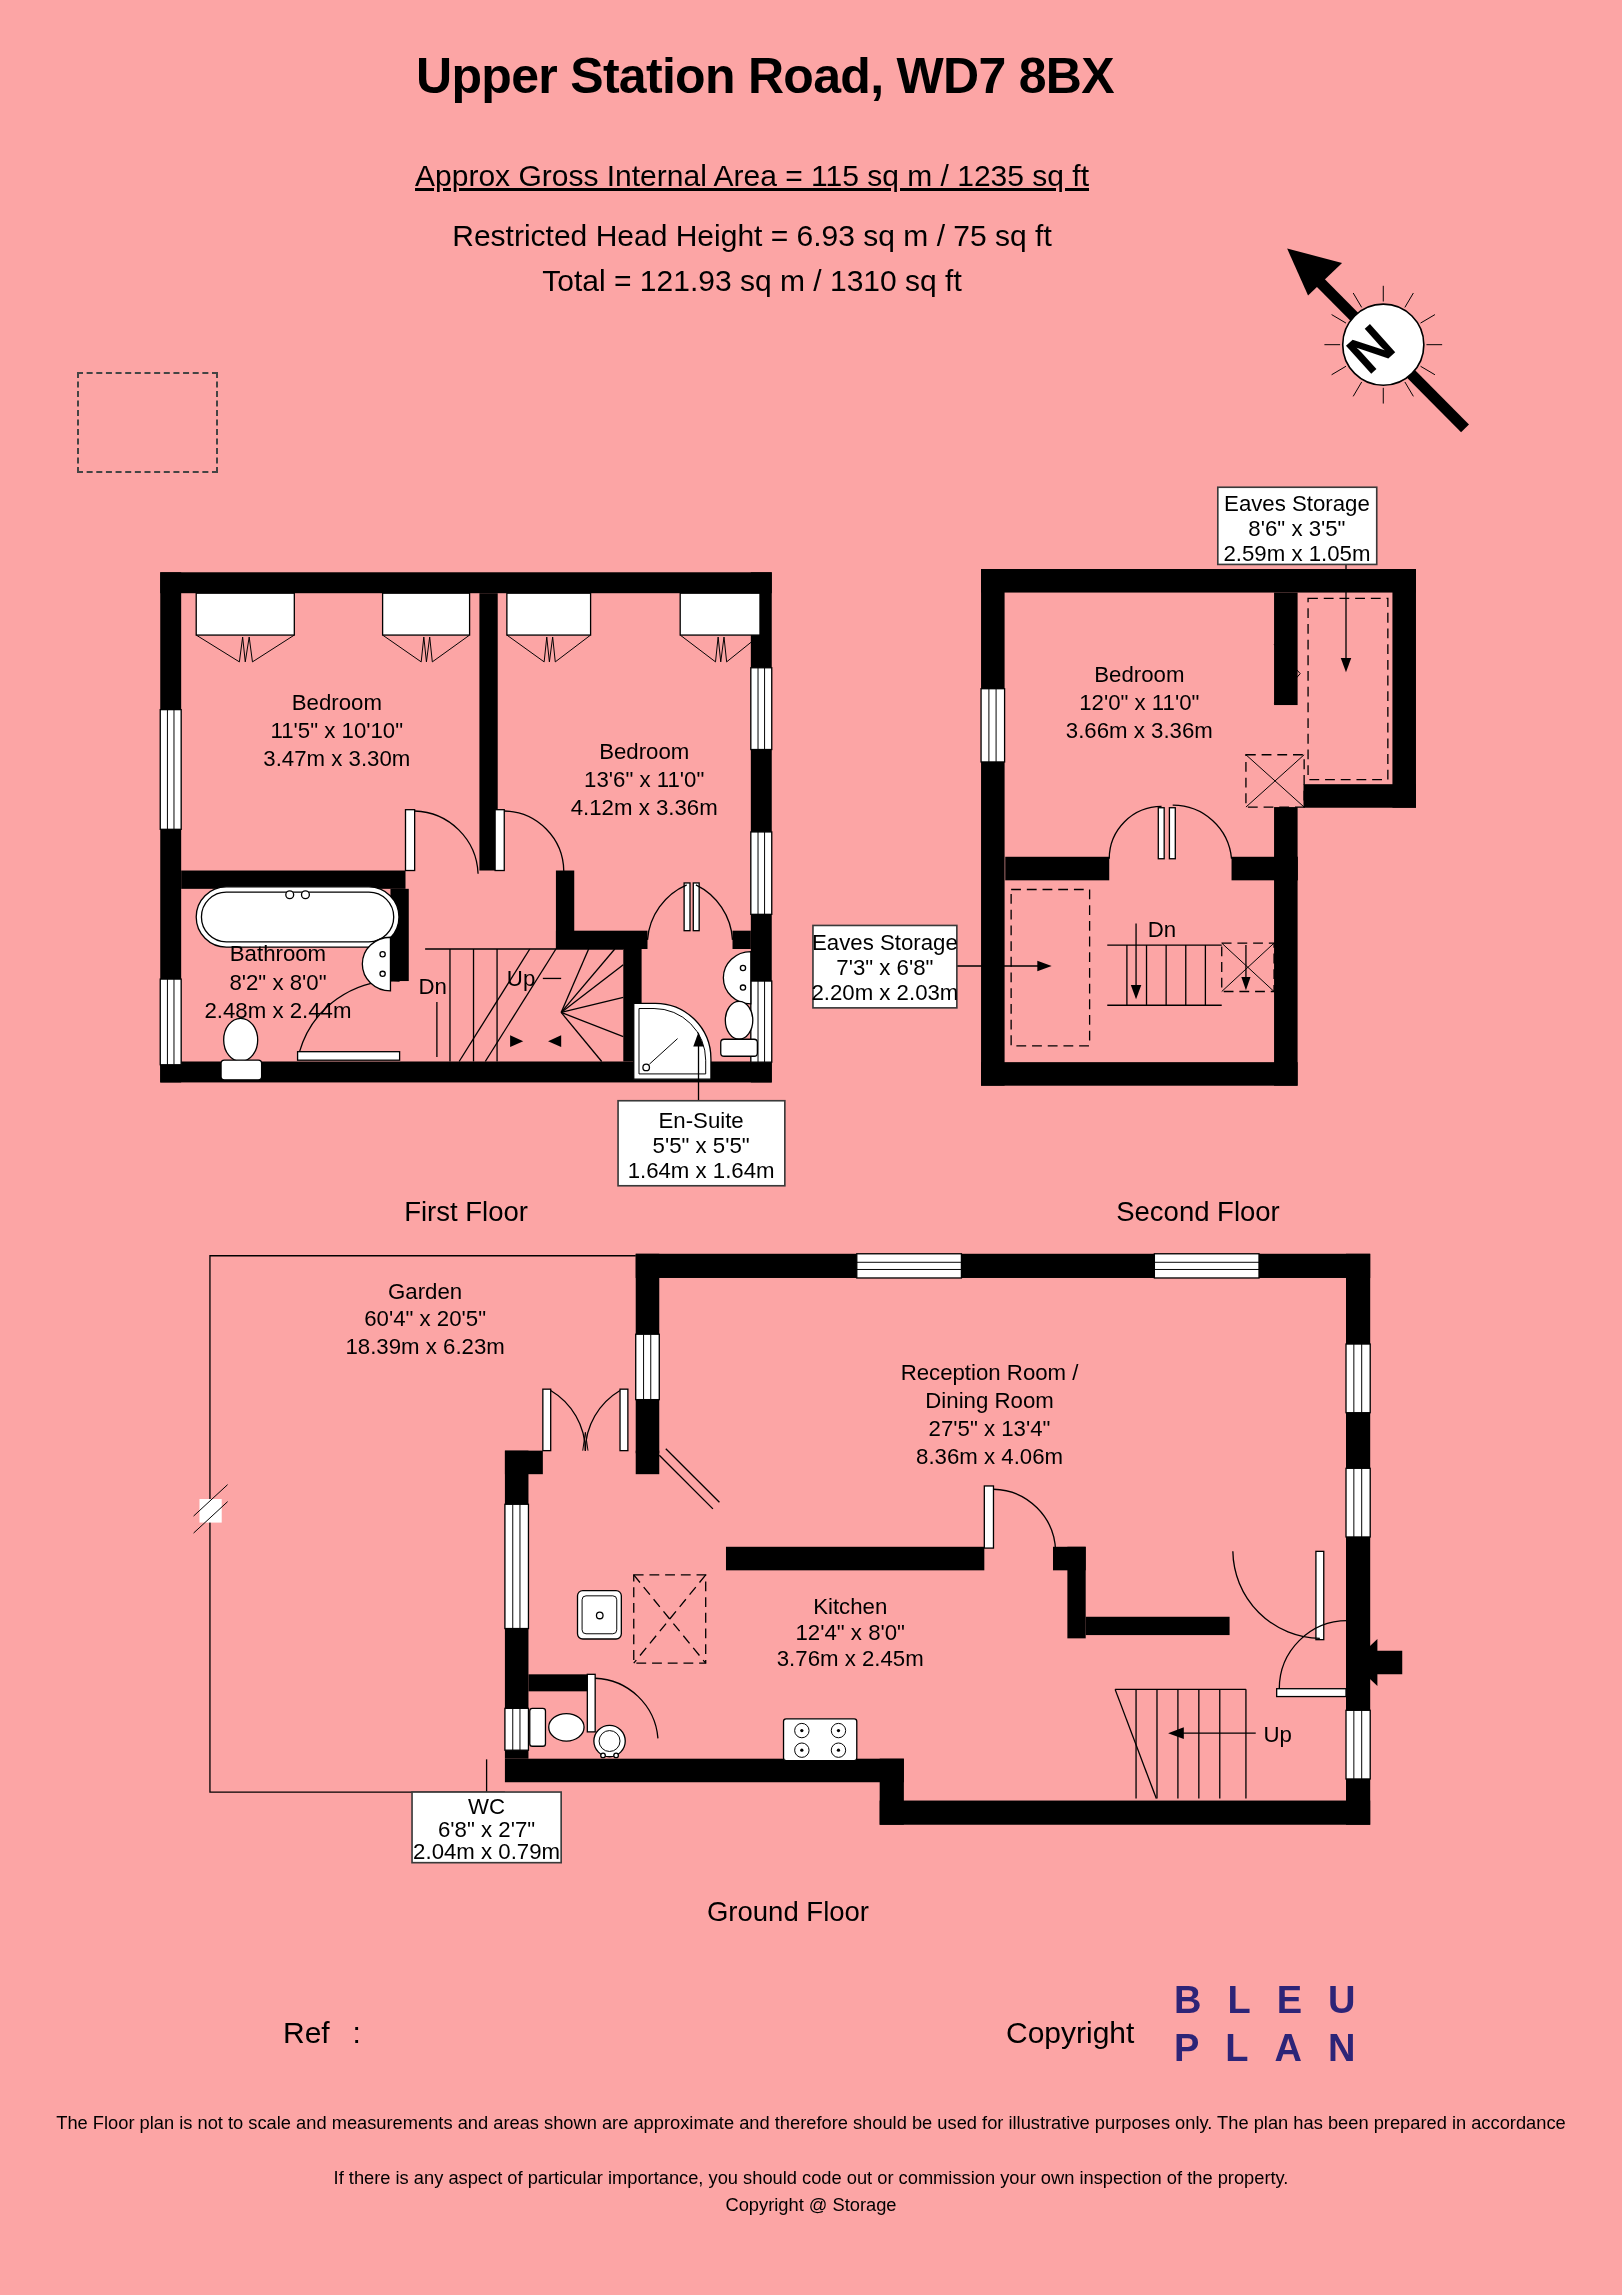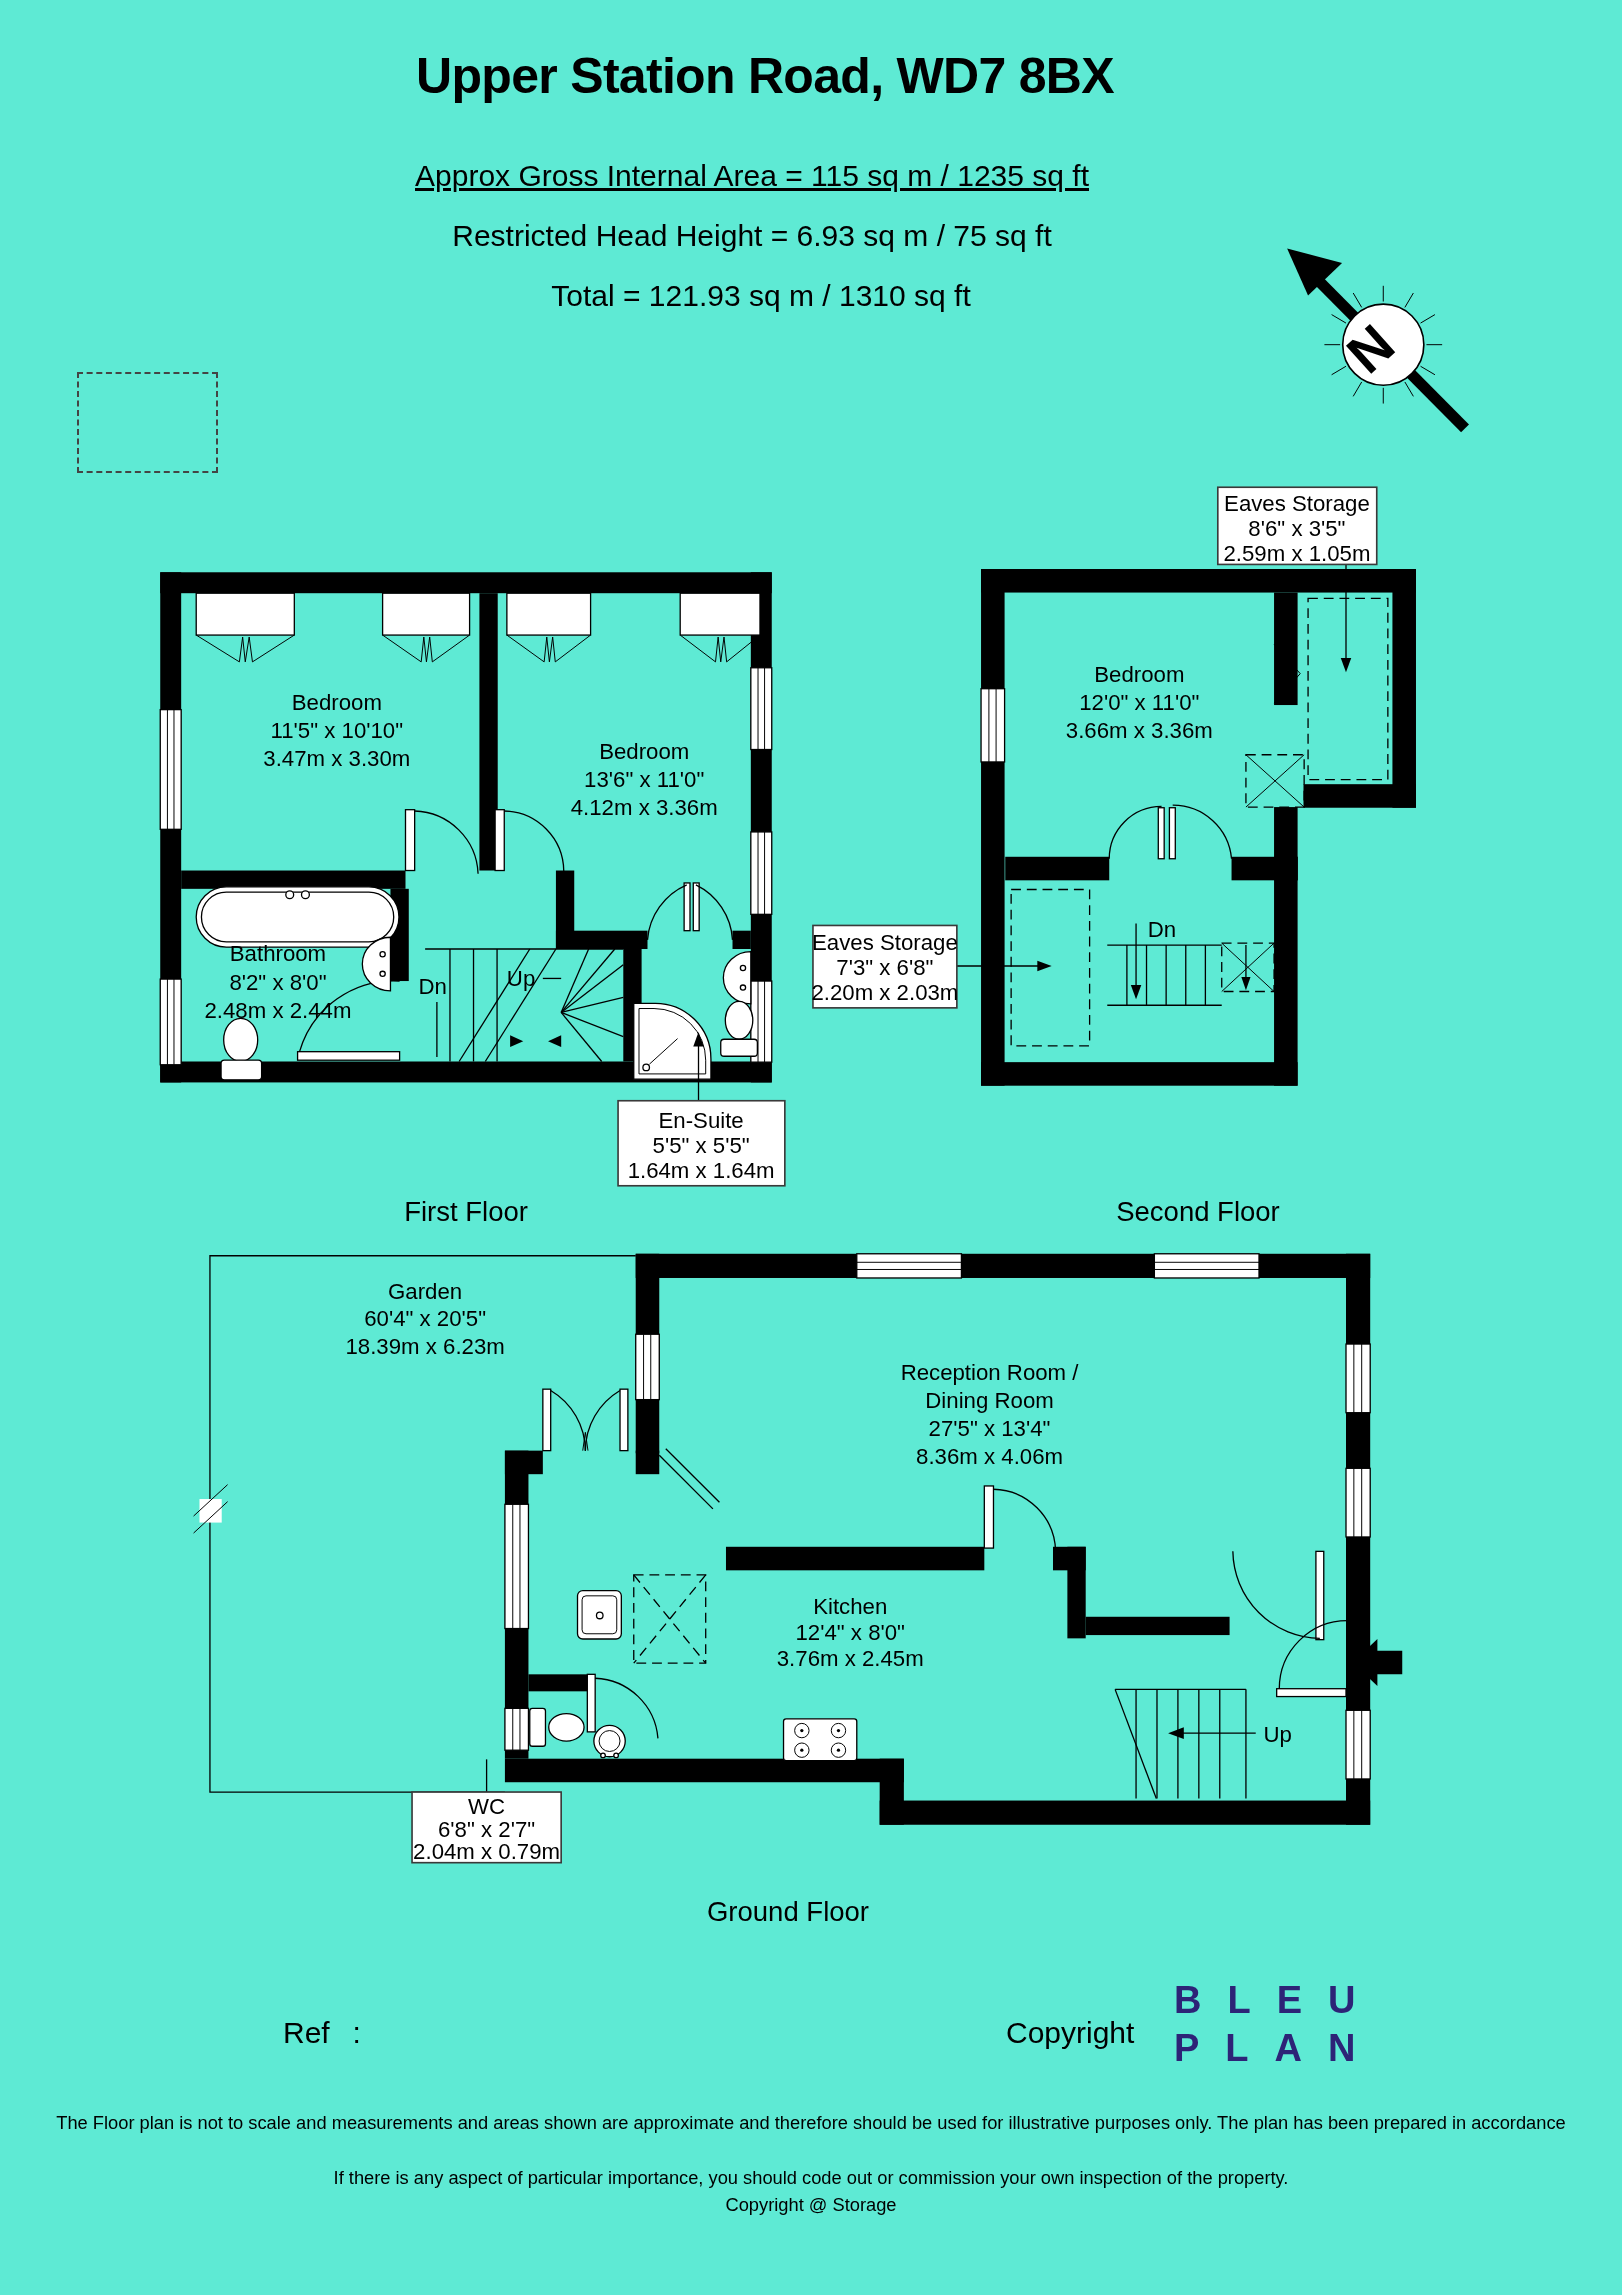--- a/index.html
+++ b/index.html
@@ -1,16 +1,16 @@
 <!DOCTYPE html>
 <html style="font-size:10.5px"><head>
 <meta charset="utf-8">
 <style>
   html,body{margin:0;padding:0;background:#fff;}
-  .page{position:relative;width:1622px;height:2295px;background:#5eead4;overflow:hidden;
+  .page{position:relative;width:1622px;height:2295px;background:#fca5a5;overflow:hidden;
         font-family:"Liberation Sans", sans-serif;color:#000;}
   .abs{position:absolute;}
   .ctr{transform:translateX(-50%);white-space:nowrap;}
   .title{font-size:50px;font-weight:bold;letter-spacing:-0.7px;}
   .sub{font-size:30px;}
   .legendtxt{font-size:29px;}
   .floorlbl{font-size:27.5px;}
   .reftxt{font-size:30px;}
   .logo{font-size:38px;font-weight:bold;letter-spacing:26px;line-height:1.25;}
   .disc{font-size:18.3px;width:1622px;text-align:center;}
@@ -27,21 +27,21 @@
   .blk{fill:#000;stroke:none;}
 </style>
 </head>
 <body>
 
 <div class="page">
 
   <div class="abs ctr title" style="left:765px;top:47px;">Upper Station Road, WD7 8BX</div>
   <div class="abs ctr sub" style="left:752px;top:159px;text-decoration:underline;">Approx Gross Internal Area = 115 sq m / 1235 sq ft</div>
   <div class="abs ctr sub" style="left:752px;top:219px;">Restricted Head Height = 6.93 sq m / 75 sq ft</div>
-  <div class="abs ctr sub" style="left:752px;top:279px;margin-left:9px;">Total = 121.93 sq m / 1310 sq ft</div>
+  <div class="abs ctr sub" style="left:752px;top:264px;">Total = 121.93 sq m / 1310 sq ft</div>
 
   <div class="abs legendbox" style="left:77px;top:372px;"></div>
 
   <svg width="1622" height="2295" viewBox="0 0 2480 3509">
 
     <g>
       <line x1="2240" y1="655" x2="1995" y2="408" stroke="#000" stroke-width="17"></line>
       <polygon class="blk" points="1968,380 2052,402 2000,452"></polygon>
       <circle cx="2115" cy="527" r="62" fill="#fff" stroke="#000" stroke-width="2.5"></circle>
       <g class="t15">

